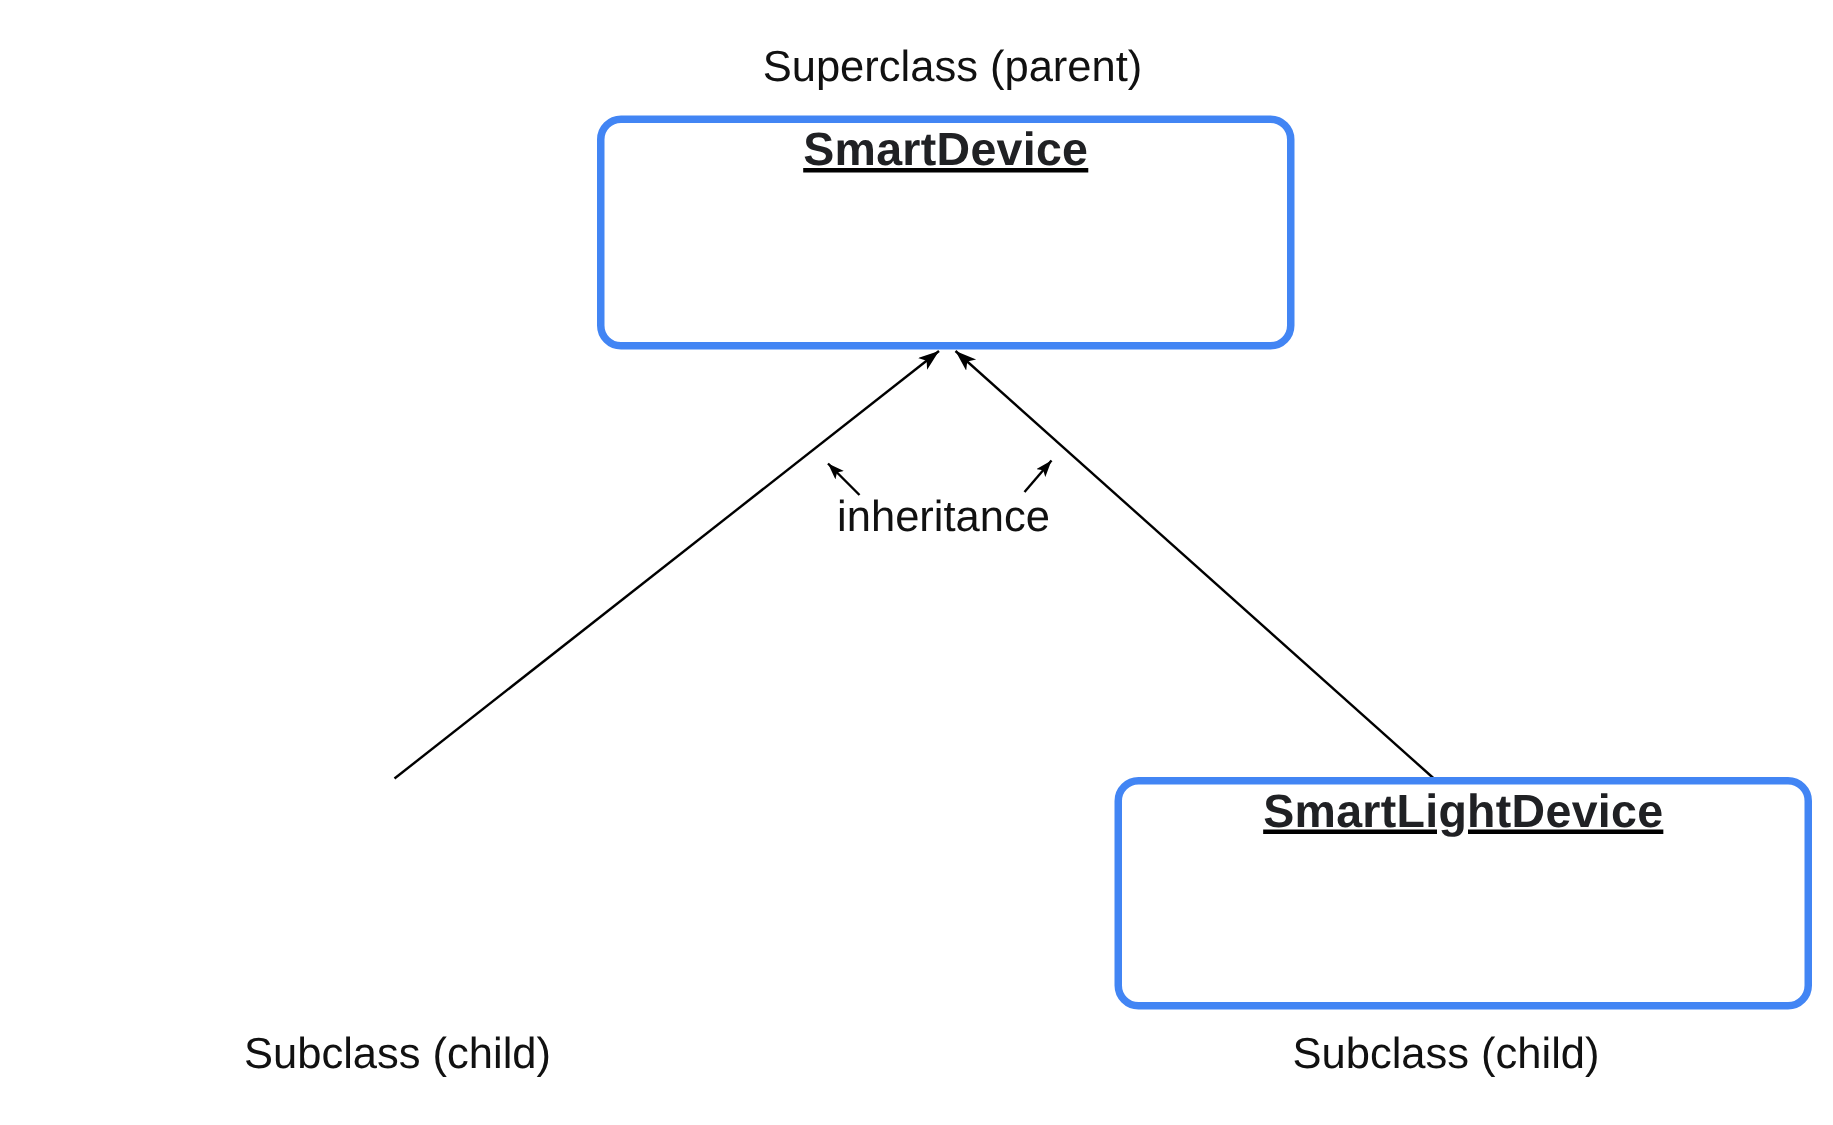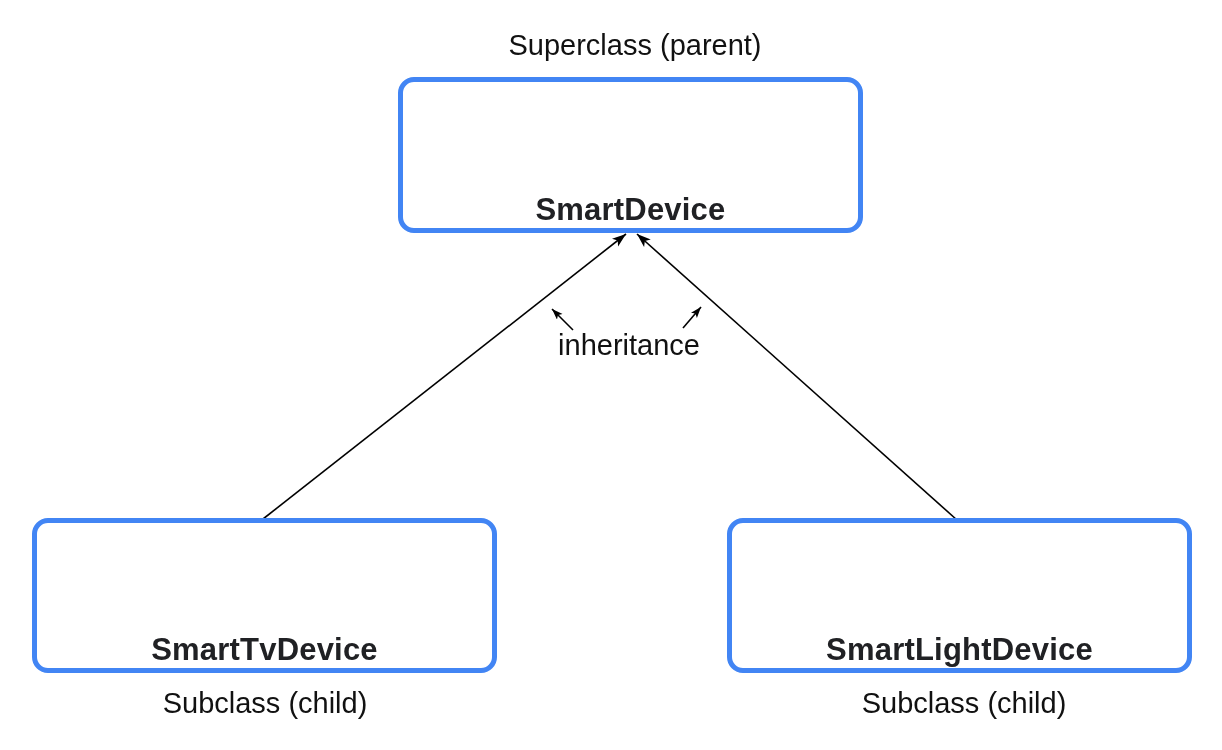--- a/index.html
+++ b/index.html
@@ -30,32 +30,33 @@
     fill: var(--arrow, #000000);
     stroke: none;
   }
   .node {
     position: absolute;
     box-sizing: border-box;
     border: 5px solid var(--box-border, #4285F4);
     border-radius: 16px;
     background: var(--box-fill, #FFFFFF);
     display: flex;
-    align-items: flex-end;
+    align-items: flex-start;
     justify-content: center;
+    text-decoration: underline;
   }
   .node .node-title {
     font-size: 31px;
     font-weight: 600;
     color: var(--text, #202124);
     letter-spacing: 0.2px;
   }
   .node-super  { left: 398px; top: 77px;  width: 465px; height: 156px; }
   .node-tv     { left: 32px;  top: 518px; width: 465px; height: 155px; }
-  .node-light  { left: 727px; top: 518px; width: 465px; height: 155px; }
+  .node-light  { left: 743px; top: 518px; width: 465px; height: 155px; }
   .caption {
     position: absolute;
     transform: translateX(-50%);
     font-size: 29px;
     line-height: 34px;
     color: #111111;
     white-space: nowrap;
   }
   .caption-super { left: 635px; top: 28px; }
   .caption-tv    { left: 265px; top: 686px; }
@@ -92,23 +93,20 @@
   </svg>
 
   <div class="caption caption-super">Superclass (parent)</div>
 
   <div class="node node-super">
     <span class="node-title">SmartDevice</span>
   </div>
 
   <div class="label-inheritance">inheritance</div>
 
-  <div class="node node-tv">
-    <span class="node-title">SmartTvDevice</span>
-  </div>
 
   <div class="node node-light">
     <span class="node-title">SmartLightDevice</span>
   </div>
 
   <div class="caption caption-tv">Subclass (child)</div>
 
   <div class="caption caption-light">Subclass (child)</div>
 
 </div>

